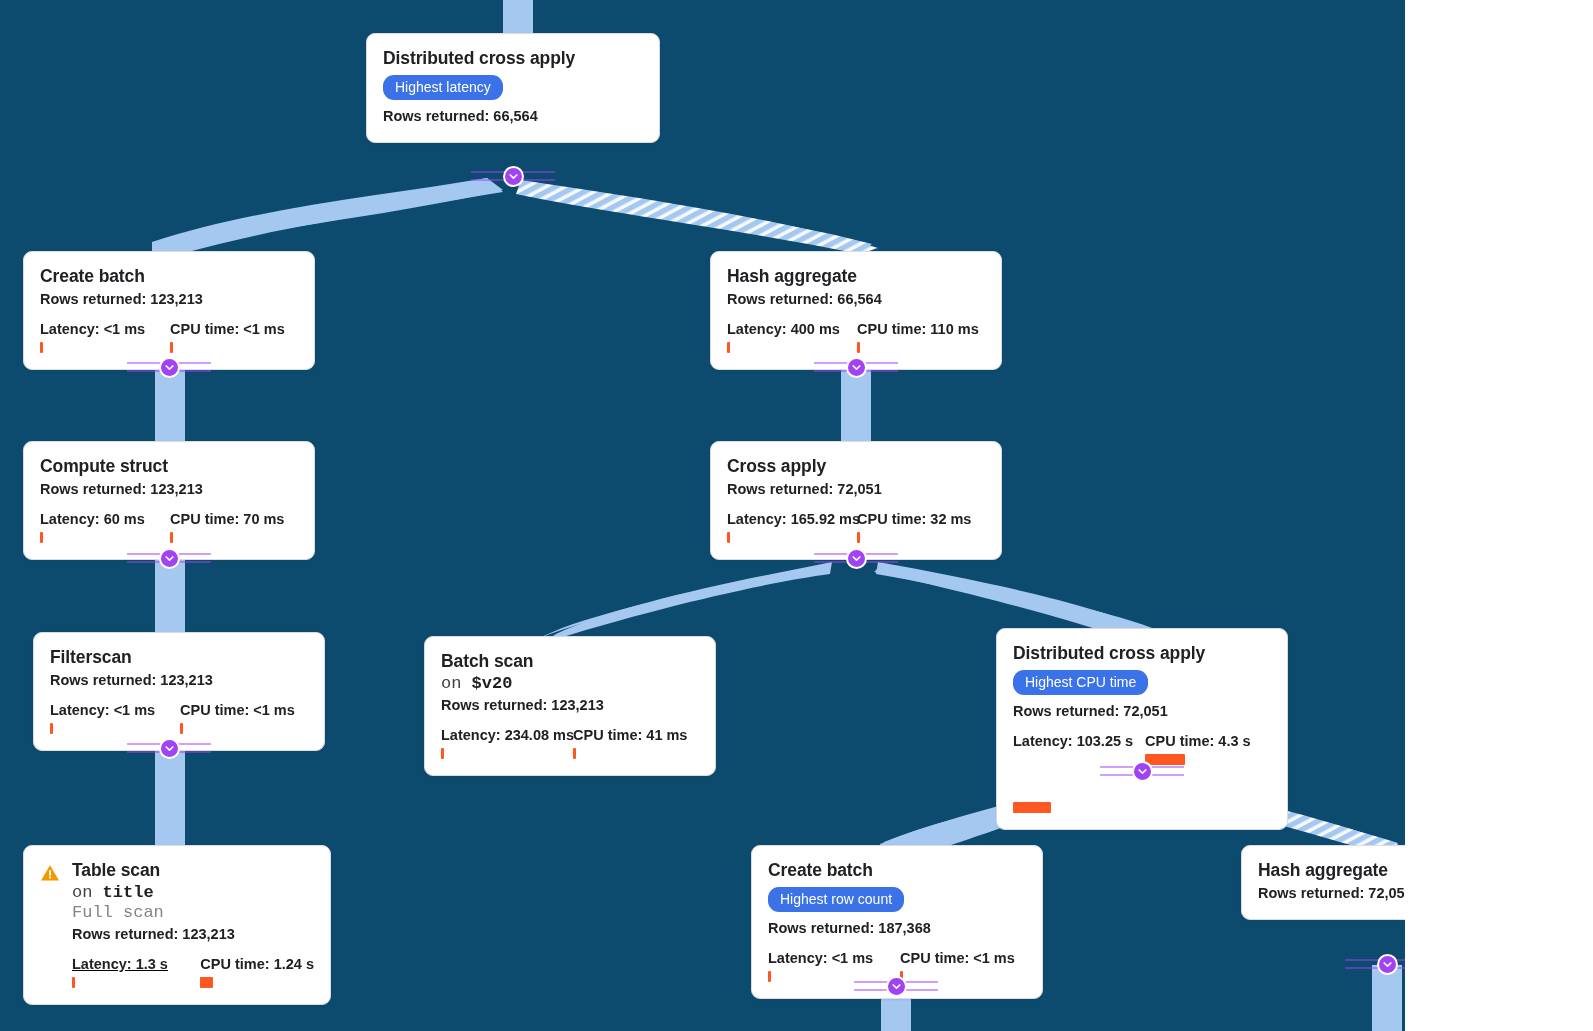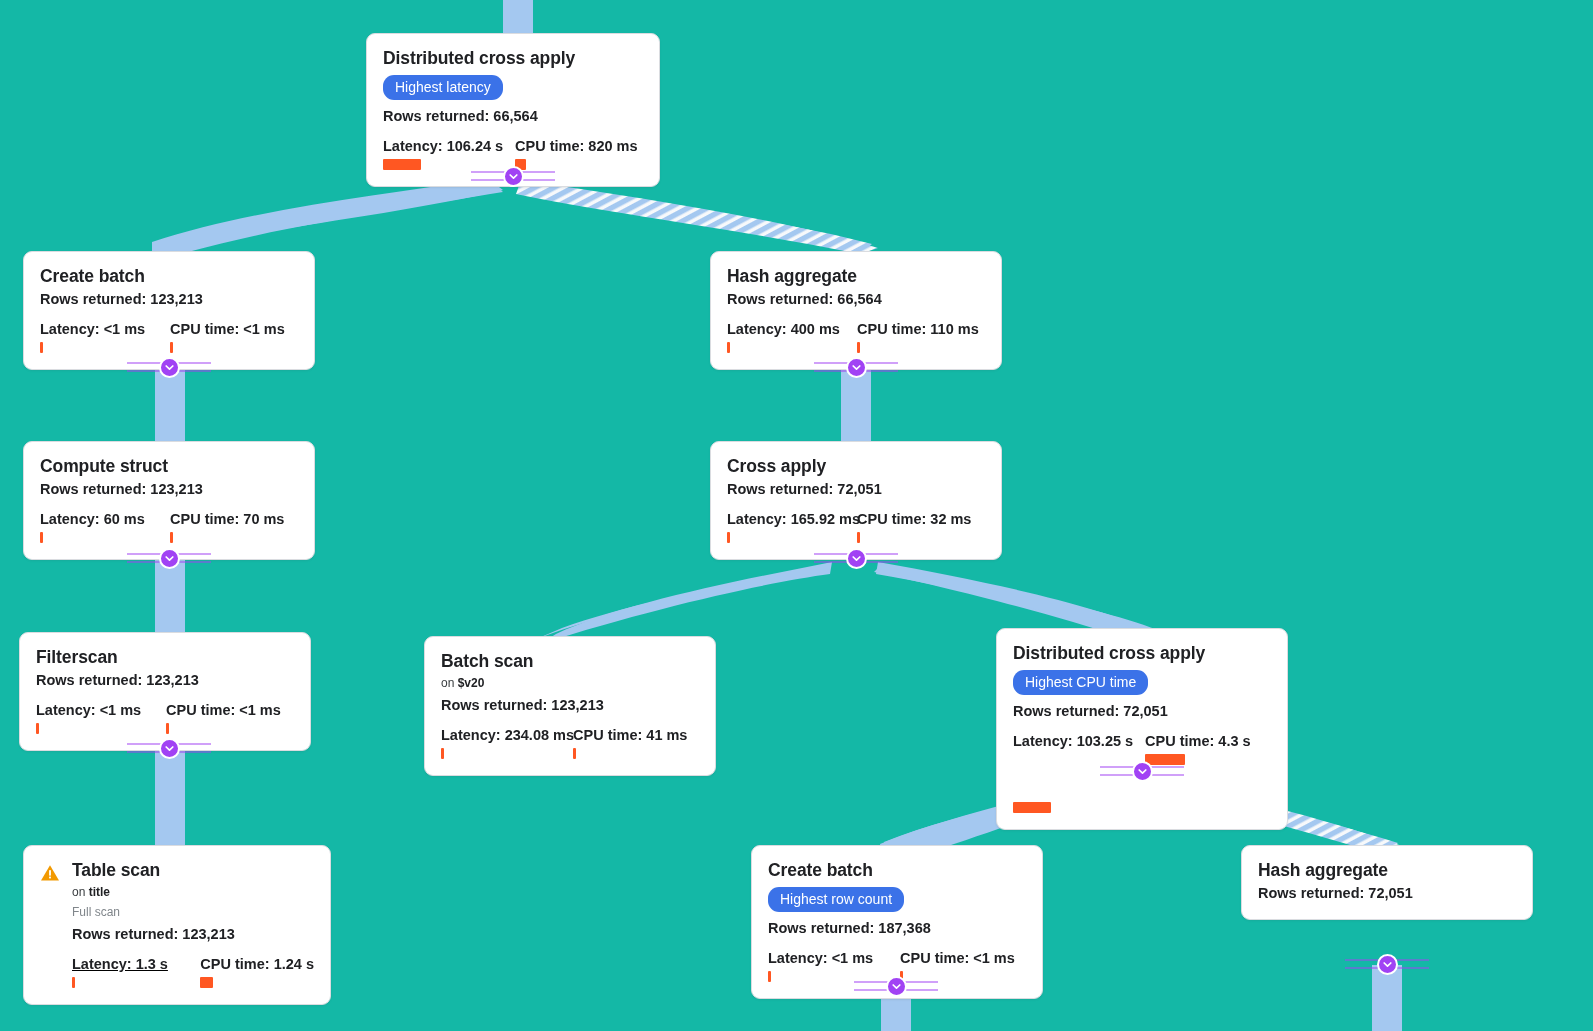--- a/index.html
+++ b/index.html
@@ -2,23 +2,23 @@
 <html><head>
 <meta charset="utf-8">
 <style>
   html, body {
     margin: 0;
     padding: 0;
     background: #ffffff;
   }
   #canvas {
     position: relative;
-    width: 1593px;
+    width: 1405px;
     height: 1031px;
-    background: #14b8a6;
+    background: #0c4a6e;
     overflow: hidden;
     font-family: "Liberation Sans", sans-serif;
     -webkit-font-smoothing: antialiased;
   }
   #edge-layer {
     position: absolute;
     left: 0; top: 0;
     width: 1593px;
     height: 1031px;
     pointer-events: none;
@@ -58,24 +58,25 @@
   }
   .node-title {
     font-size: 17.5px;
     font-weight: bold;
     color: #202124;
     letter-spacing: -0.1px;
     line-height: 21px;
     margin: 0 0 2px 0;
   }
   .node-sub {
-    font-size: 12px;
+    font-size: 17px;
     color: #3c4043;
     line-height: 19px;
     margin: 1px 0 0 0;
+    font-family: Liberation Mono, monospace;
   }
   .node-sub b { font-weight: bold; color: #202124; }
   .node-sub.muted { color: #80868b; }
   .badge {
     display: inline-block;
     background: #3b72e8;
     color: #ffffff;
     font-size: 14px;
     line-height: 14px;
     padding: 5px 12px 6px 12px;
@@ -195,30 +196,20 @@
   </svg>
 
   <div id="node-layer">
 
     <div class="node" style="left:366px; top:33px; width:294px;">
       <div class="node-inner">
         <div class="node-body">
           <div class="node-title">Distributed cross apply</div>
           <div class="badge">Highest latency</div>
           <div class="rows">Rows returned: 66,564</div>
-          <div class="metrics">
-            <div class="metric" style="width:132px;">
-              <div class="metric-label">Latency: 106.24 s</div>
-              <div class="metric-bar" style="width:38px;"></div>
-            </div>
-            <div class="metric">
-              <div class="metric-label">CPU time: 820 ms</div>
-              <div class="metric-bar" style="width:11px;"></div>
-            </div>
-          </div>
         </div>
       </div>
     </div>
     <div class="handle" style="left:513px; top:176px;">
       <div class="rail"></div>
       <div class="knob">
         <svg width="11" height="11" viewBox="0 0 11 11">
             <path d="M2.2 4 L5.5 7.2 L8.8 4" fill="none" stroke="#ffffff" stroke-width="1.7" stroke-linecap="round" stroke-linejoin="round"></path>
           </svg>
       </div>
@@ -325,21 +316,21 @@
     </div>
     <div class="handle" style="left:856px; top:558px;">
       <div class="rail"></div>
       <div class="knob">
         <svg width="11" height="11" viewBox="0 0 11 11">
             <path d="M2.2 4 L5.5 7.2 L8.8 4" fill="none" stroke="#ffffff" stroke-width="1.7" stroke-linecap="round" stroke-linejoin="round"></path>
           </svg>
       </div>
     </div>
 
-    <div class="node" style="left:19px; top:632px; width:292px;">
+    <div class="node" style="left:33px; top:632px; width:292px;">
       <div class="node-inner">
         <div class="node-body">
           <div class="node-title">Filterscan</div>
           <div class="rows">Rows returned: 123,213</div>
           <div class="metrics">
             <div class="metric" style="width:130px;">
               <div class="metric-label">Latency: &lt;1 ms</div>
               <div class="metric-bar" style="width:3px;"></div>
             </div>
             <div class="metric">

